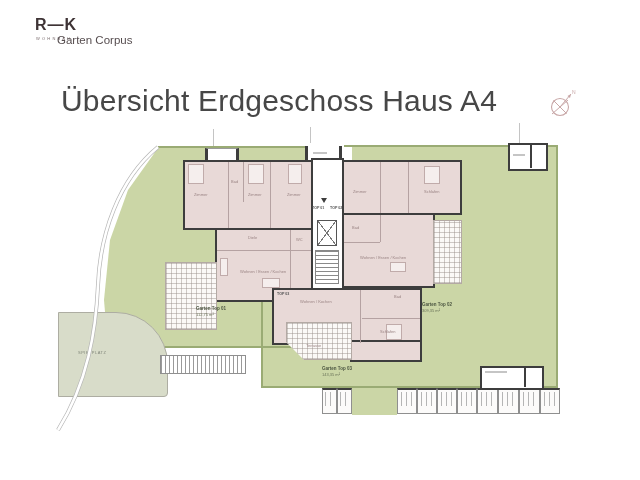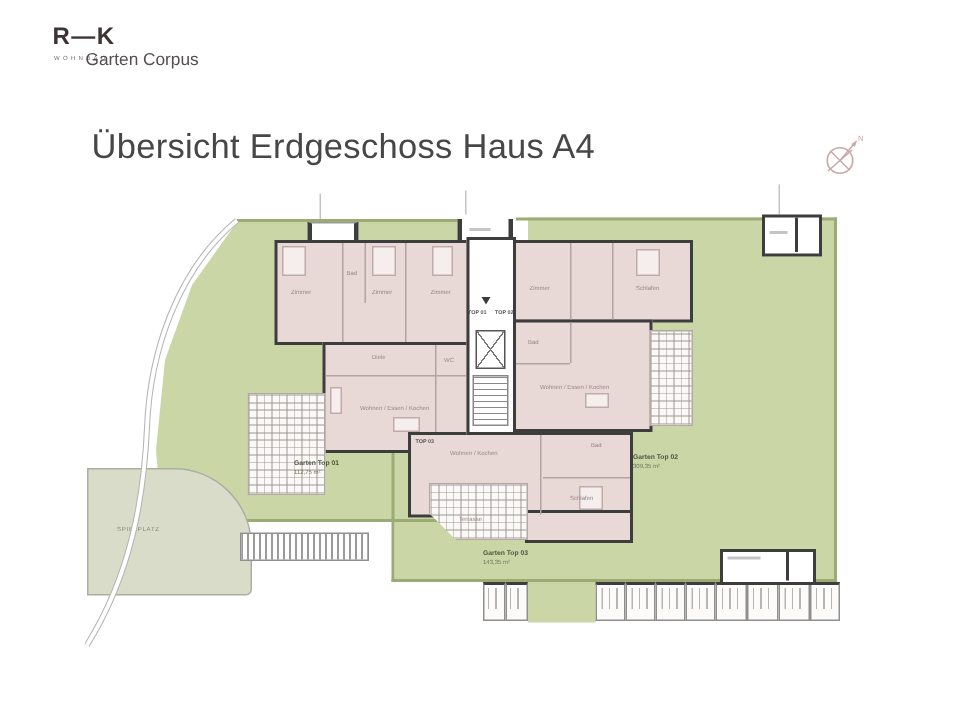--- a/index.html
+++ b/index.html
@@ -4,21 +4,21 @@
 <style>
   html,body{margin:0;padding:0;background:#e9e9e9;}
   #page{position:relative;width:640px;height:480px;background:#ffffff;overflow:hidden;
         font-family:"Liberation Sans",sans-serif;}
   .abs{position:absolute;}
   
   .logo-brand{position:absolute;left:35px;top:16px;font-size:16px;font-weight:700;
               letter-spacing:1px;color:#3e3335;}
   .logo-sub{position:absolute;left:36px;top:36px;font-size:4px;letter-spacing:2.2px;color:#7a6c6e;}
   .logo-project{position:absolute;left:57px;top:34px;font-size:11.5px;color:#564d4f;}
-  .page-title{position:absolute;left:61px;top:84px;font-size:23px;font-weight:400;
+  .page-title{position:absolute;left:61px;top:84px;font-size:30px;font-weight:400;
               color:#474747;letter-spacing:.2px;}
   
   .garden{position:absolute;background:#cbd6a6;}
   .hedge{position:absolute;background:#9aab74;}
   .playground{position:absolute;background:#d8dcc9;border:1px solid #adada2;
               border-radius:0 52px 4px 0;box-sizing:border-box;}
   .wing{position:absolute;background:#e8d9d7;border:2.5px solid #3d3d3d;box-sizing:border-box;}
   .core{position:absolute;background:#ffffff;border:2.5px solid #3d3d3d;box-sizing:border-box;}
   .iwall{position:absolute;background:#b5a2a2;}
   .hatch{position:absolute;background-color:#fbf9f7;box-sizing:border-box;border:1px solid #b3a9a4;

